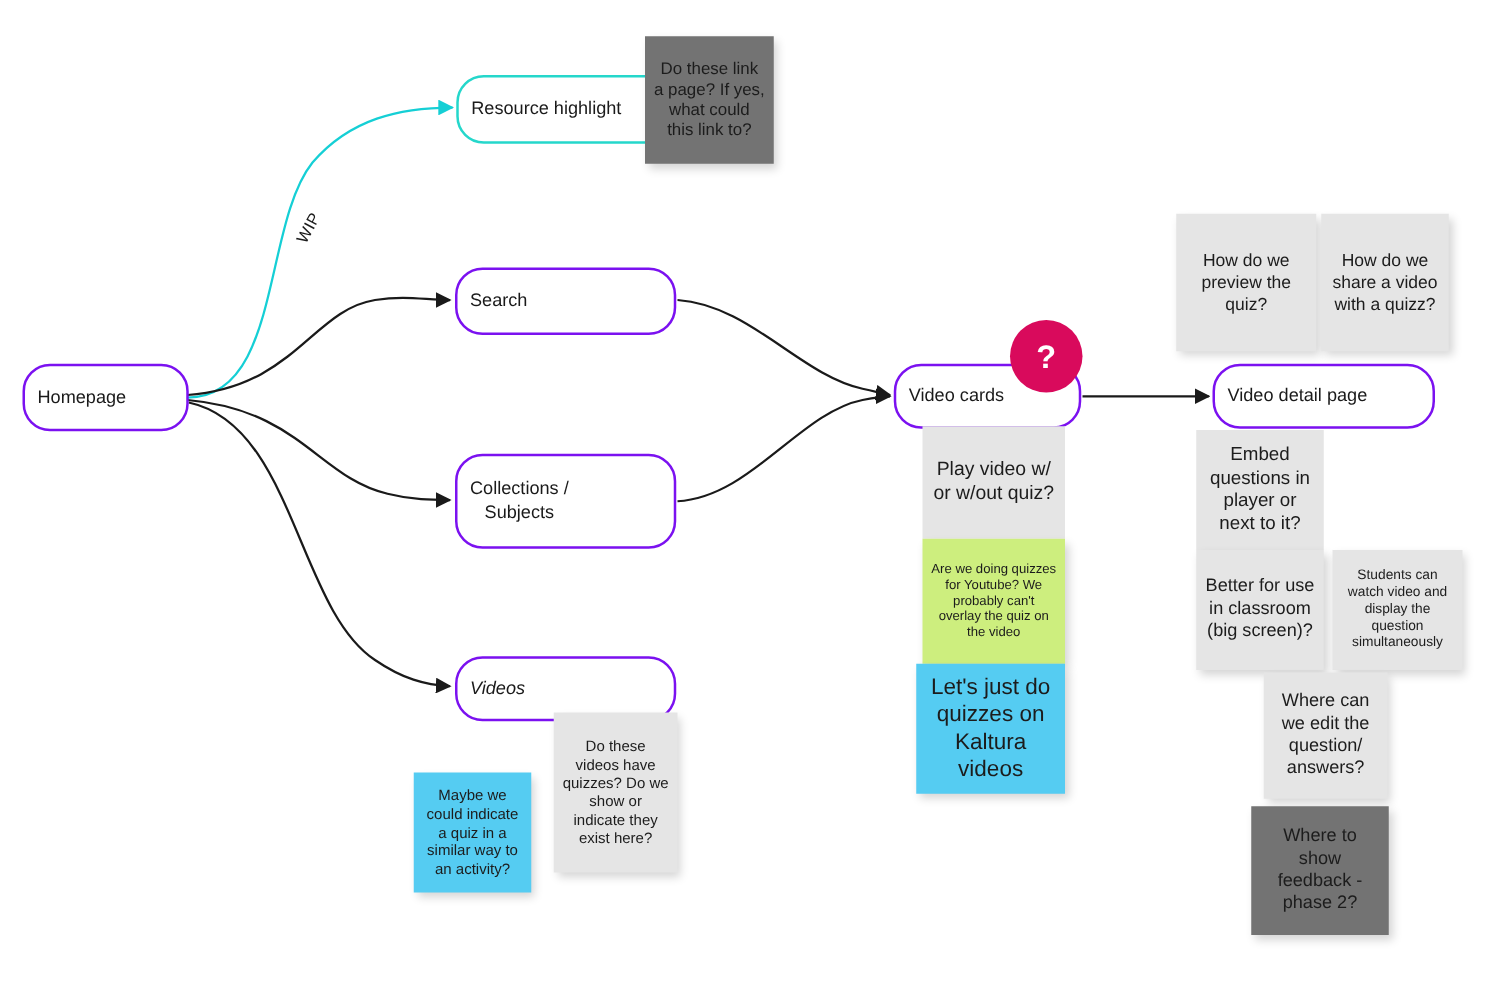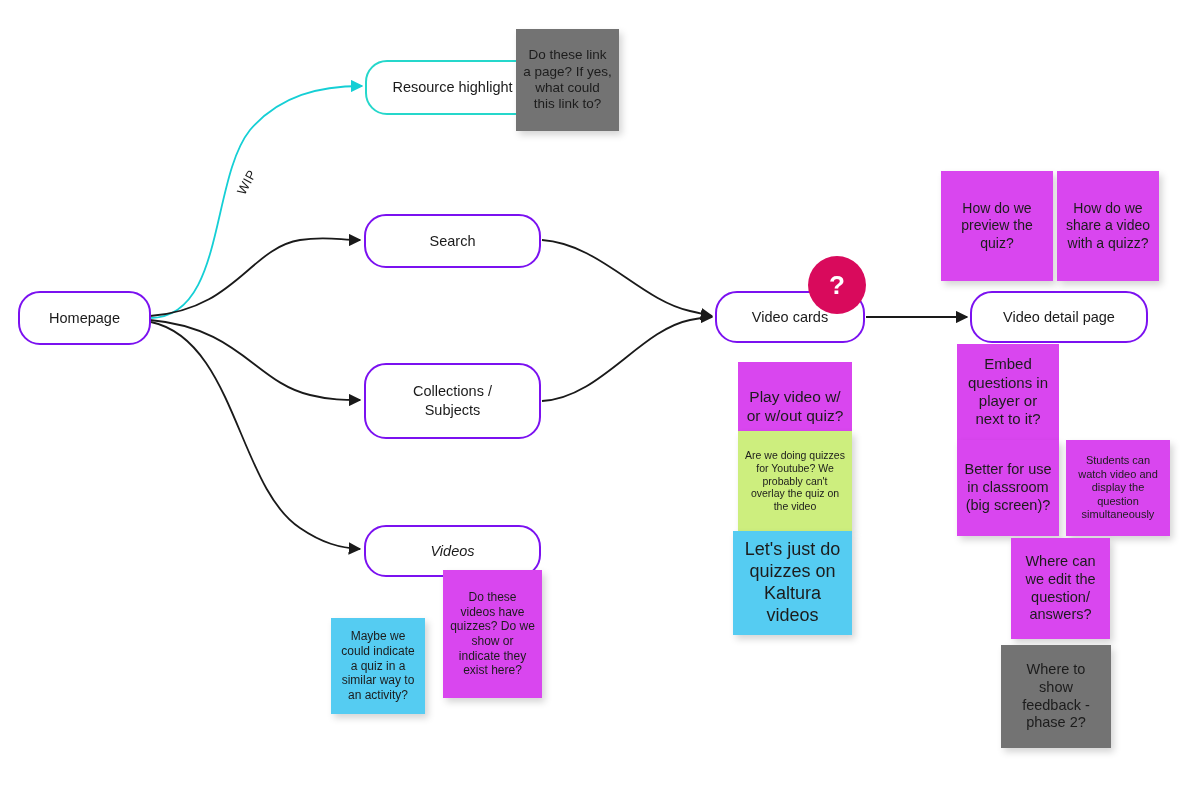--- a/index.html
+++ b/index.html
@@ -29,21 +29,21 @@
 
   
   .node {
     position: absolute;
     box-sizing: border-box;
     background: #ffffff;
     border: 2.5px solid #7B11F0;
     border-radius: 22px;
     display: flex;
     align-items: center;
-    justify-content: center;
+    justify-content: flex-start;
     text-align: center;
     color: #1a1a1a;
     font-size: 14.5px;
     line-height: 1.28;
     z-index: 20;
   }
   .node.teal {
     border-color: #25D7CB;
   }
   .node-label { display: block; padding: 0 10px; }
@@ -72,21 +72,21 @@
     align-items: center;
     justify-content: center;
     text-align: center;
     color: #1c1c1c;
     padding: 6px 7px;
     box-shadow: 3px 4px 7px rgba(0,0,0,0.17);
     z-index: 30;
     white-space: pre-line;
     line-height: 1.22;
   }
-  .note-yellow { background: #d946ef; }
+  .note-yellow { background: #e5e5e5; }
   .note-teal   { background: #737373; }
   .note-green  { background: #CDEE7E; }
   .note-blue   { background: #55CCF2; }
   .note-pink   { background: #737373; }
 
   .note span { display: block; width: 100%; }
 
   
   .edge-label {
     position: absolute;
@@ -168,21 +168,21 @@
   </div>
 
   <div class="note note-yellow" style="left:941px; top:171px; width:112px; height:110px; font-size:14px;">
     <span>How do we preview the quiz?</span>
   </div>
 
   <div class="note note-yellow" style="left:1057px; top:171px; width:102px; height:110px; font-size:14px;">
     <span>How do we share a video with a quizz?</span>
   </div>
 
-  <div class="note note-yellow" style="left:738px; top:341px; width:114px; height:90px; font-size:15.5px; box-shadow:none;margin-top:21px;">
+  <div class="note note-yellow" style="left:738px; top:341px; width:114px; height:90px; font-size:15.5px; box-shadow:none;">
     <span>Play video w/ or w/out quiz?</span>
   </div>
 
   <div class="note note-green" style="left:738px; top:431px; width:114px; height:100px; font-size:10.5px;">
     <span>Are we doing quizzes for Youtube? We probably can't overlay the quiz on the video</span>
   </div>
 
   <div class="note note-blue" style="left:733px; top:531px; width:119px; height:104px; font-size:18px;">
     <span>Let's just do quizzes on Kaltura videos</span>
   </div>

